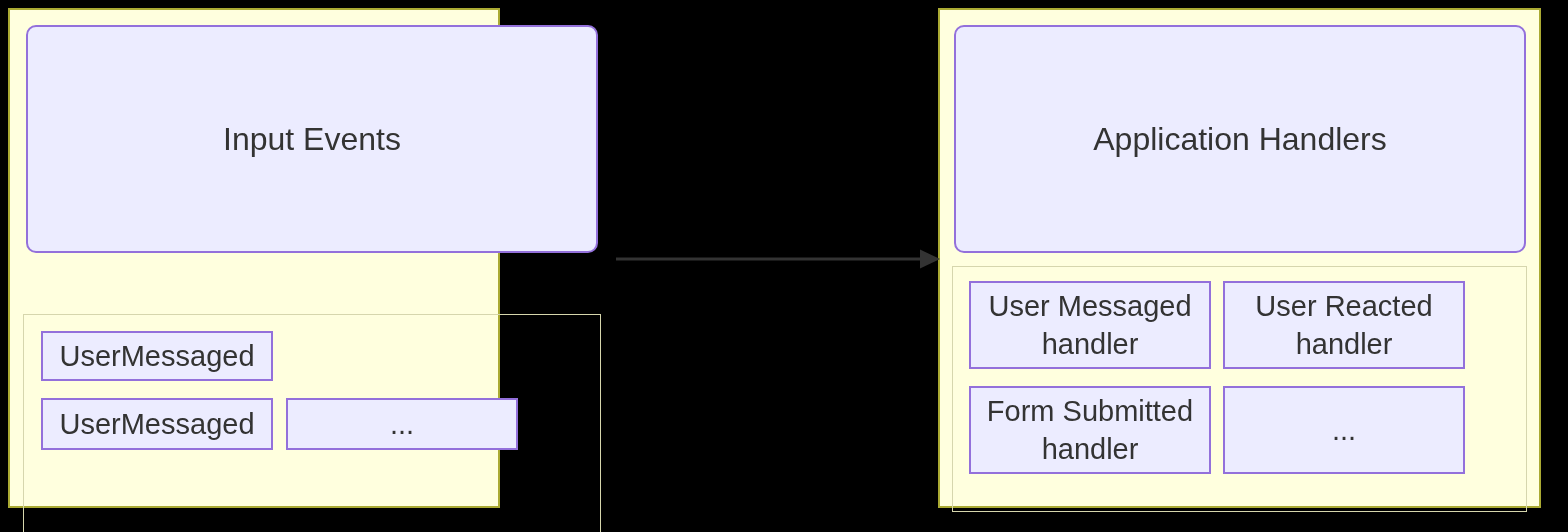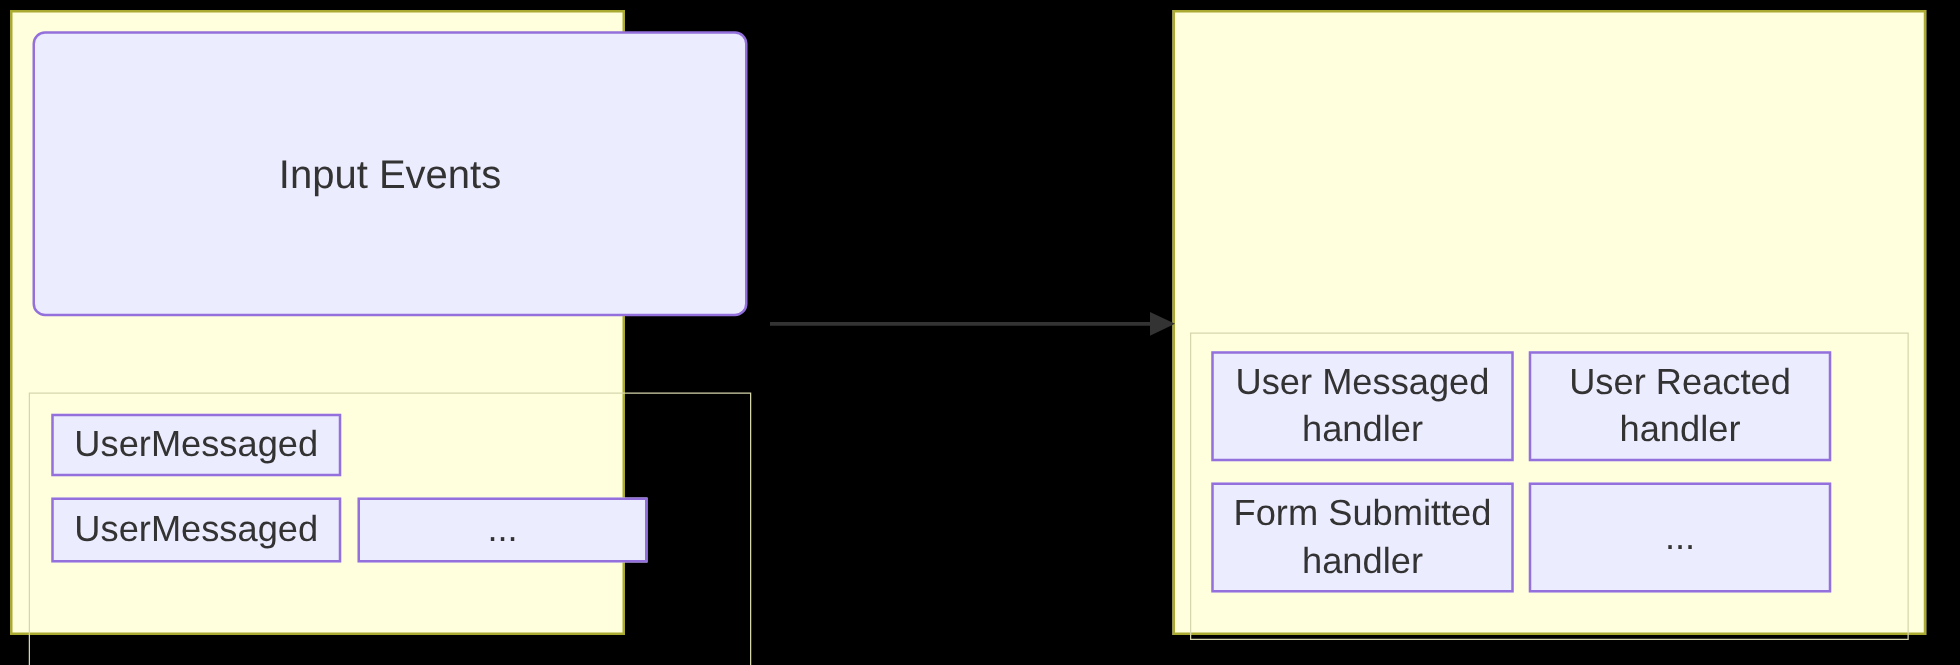--- a/index.html
+++ b/index.html
@@ -55,20 +55,21 @@
   <div class="cluster" style="left:8px;top:8px;width:492px;height:500px;">
     <div class="header-node" style="left:16px;top:15px;width:572px;height:228px;">Input Events</div>
     <div class="inner-cluster" style="left:13px;top:268px;width:578px;height:226px;margin-top:36px;">
       <div class="node" style="left:17px;top:16px;width:232px;height:50px;">UserMessaged</div>
       <div class="node" style="left:17px;top:83px;width:232px;height:52px;">UserMessaged</div>
       <div class="node" style="left:262px;top:83px;width:232px;height:52px;">...</div>
     </div>
   </div>
 
   <div class="cluster" style="left:938px;top:8px;width:603px;height:500px;">
+    <div class="header-node" style="left:14px;top:15px;width:572px;height:228px;">Application Handlers</div>
     <div class="inner-cluster" style="left:12px;top:256px;width:575px;height:246px;">
       <div class="node" style="left:16px;top:14px;width:242px;height:88px;">User Messaged handler</div>
       <div class="node" style="left:16px;top:119px;width:242px;height:88px;">Form Submitted handler</div>
       <div class="node" style="left:270px;top:14px;width:242px;height:88px;">User Reacted handler</div>
       <div class="node" style="left:270px;top:119px;width:242px;height:88px;">...</div>
     </div>
   </div>
 
   <svg class="edge-layer" width="1568" height="532" viewBox="0 0 1568 532">
     <line x1="616" y1="259" x2="921" y2="259" stroke="#333333" stroke-width="3"></line>

